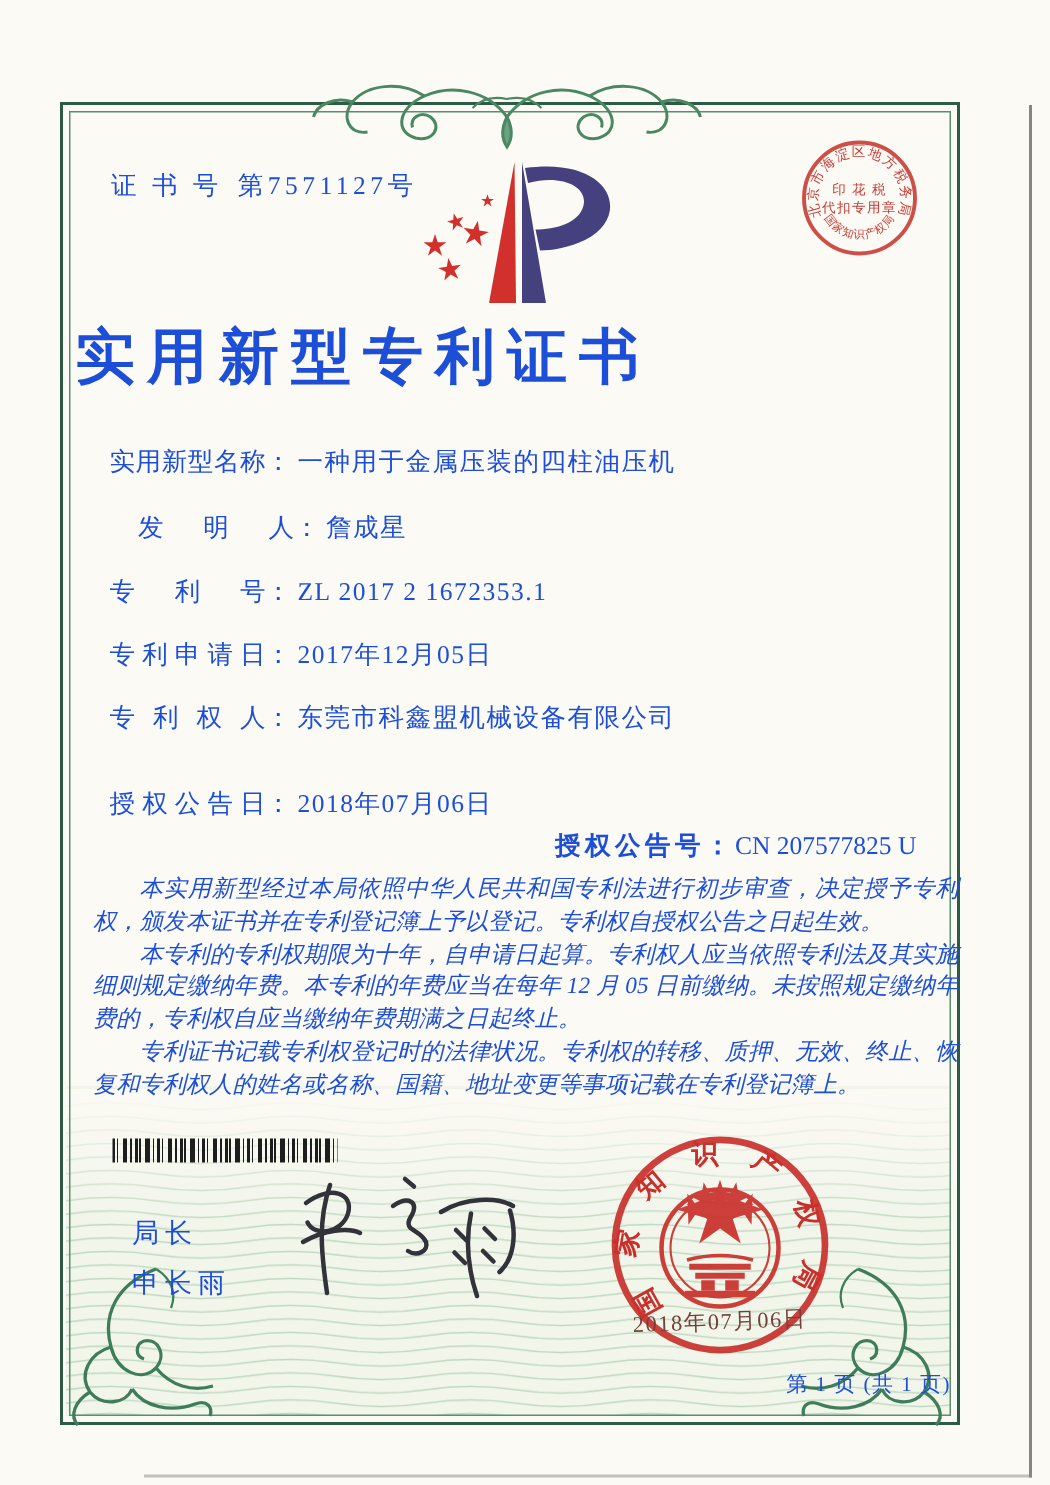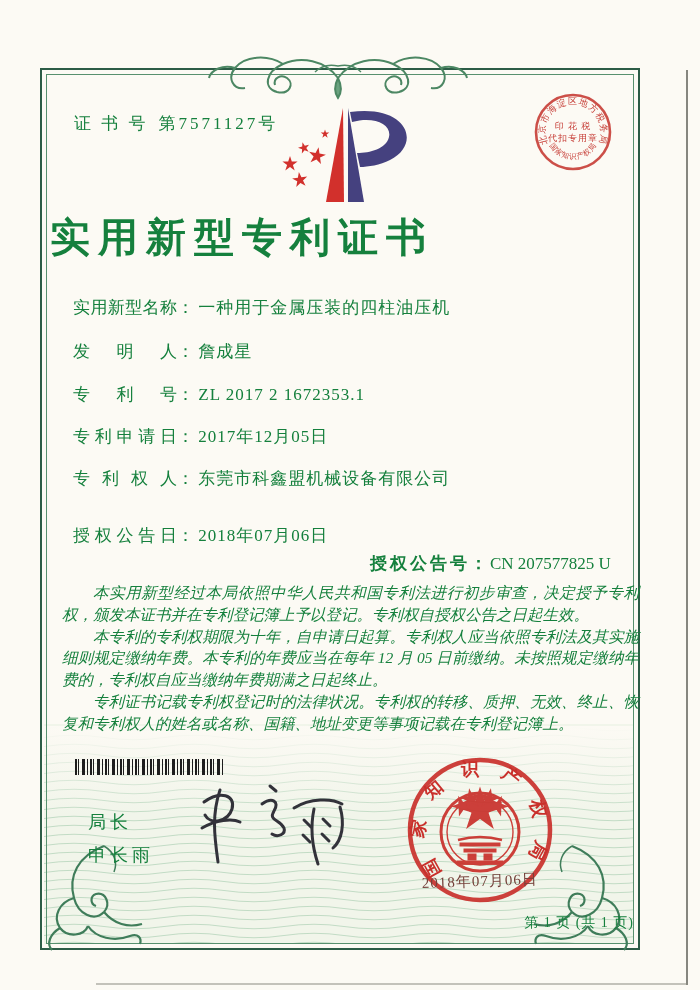--- a/index.html
+++ b/index.html
@@ -1,20 +1,20 @@
 <!DOCTYPE html>
 <html><head>
 <meta charset="utf-8">
 <style>
   html,body{margin:0;padding:0;background:#e9e7e1;}
   .page{
     position:relative;width:700px;height:990px;margin:0 auto;
     background:#fcfaf4;overflow:hidden;
     font-family:"Liberation Serif","DejaVu Serif",serif;
-    color:#15803d;
+    color:#1d4ed8;
   }
   .abs{position:absolute;}
   
   .frame-outer{left:40px;top:68px;width:596px;height:878px;border:2px solid #2c5c46;}
   .frame-inner{left:4px;top:4px;right:4px;bottom:4px;position:absolute;border:1px solid #57906e;}
   
   .edge-right{left:686px;top:70px;width:2px;height:915px;background:#5f5f58;opacity:.75;}
   .edge-bottom{left:96px;top:983px;width:592px;height:2px;background:#8a8a80;opacity:.5;}
   
   .cert-no{left:74px;top:112px;font-size:17px;letter-spacing:3px;}
@@ -134,21 +134,21 @@
     <text class="stamp-center" x="46" y="43" text-anchor="middle">印 花 税</text>
     <text class="stamp-center" x="46" y="55" text-anchor="middle">代扣专用章</text>
   </svg>
 
   <div class="abs title">实用新型专利证书</div>
 
   <div class="frow" style="top:296px;">
     <span class="flabel">实用新型名称</span><span class="fcolon">：</span>
     <span class="fvalue">一种用于金属压装的四柱油压机</span>
   </div>
-  <div class="frow" style="top:340px;">
+  <div class="frow" style="top:340px;margin-left:19px;">
     <span class="flabel">发明人</span><span class="fcolon">：</span>
     <span class="fvalue">詹成星</span>
   </div>
   <div class="frow" style="top:383px;">
     <span class="flabel">专利号</span><span class="fcolon">：</span>
     <span class="fvalue">ZL 2017 2 1672353.1</span>
   </div>
   <div class="frow" style="top:425px;">
     <span class="flabel">专利申请日</span><span class="fcolon">：</span>
     <span class="fvalue">2017年12月05日</span>

